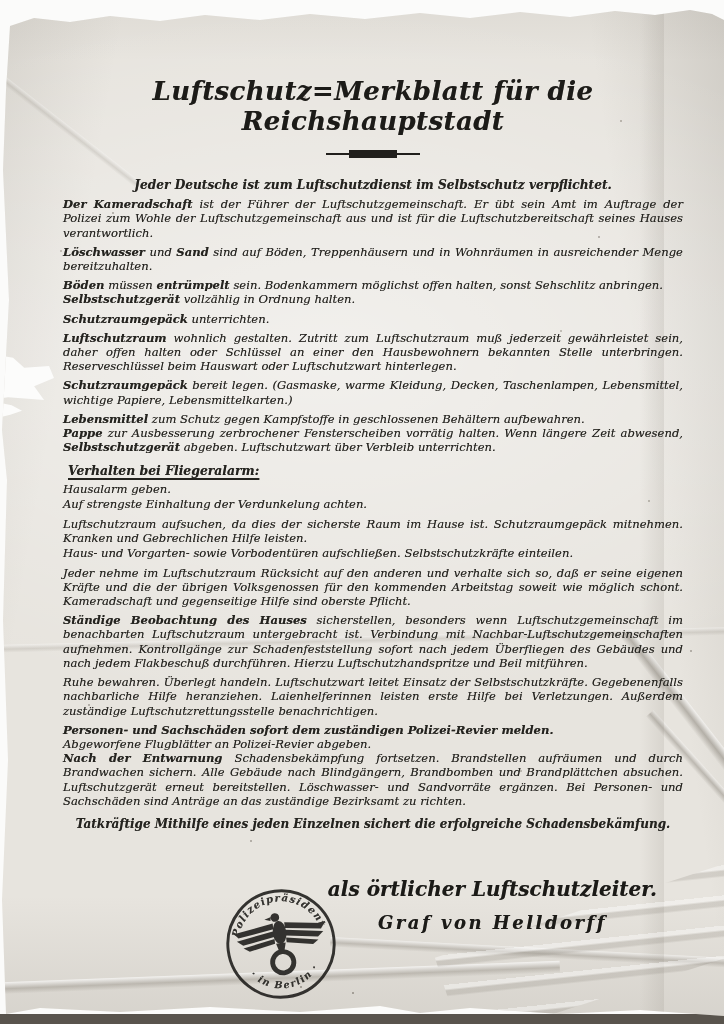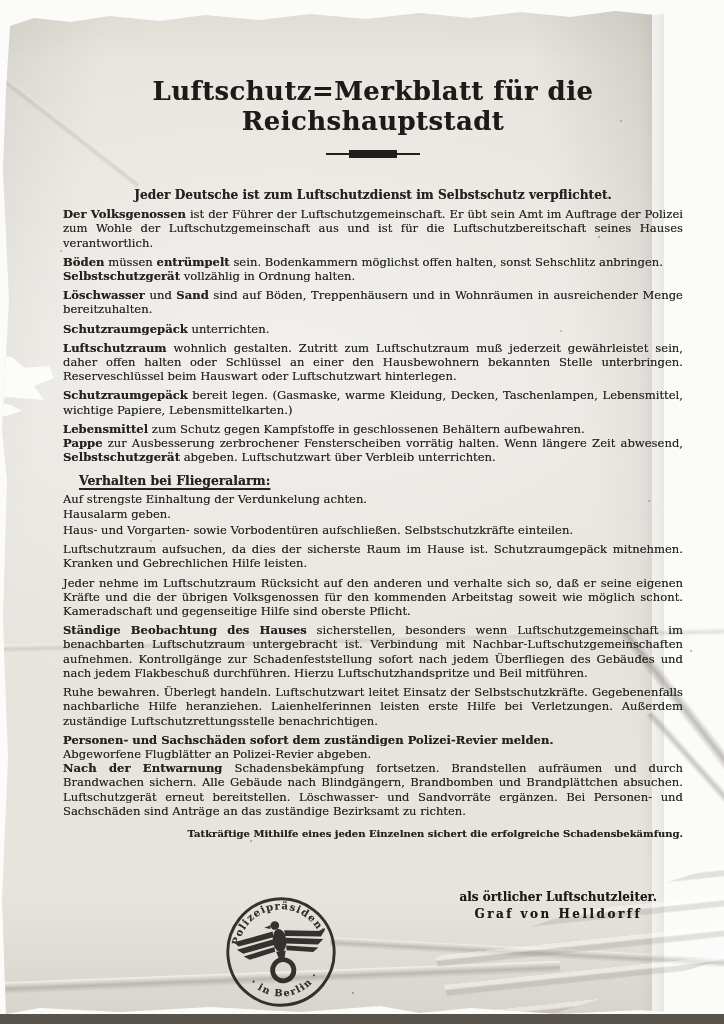--- a/index.html
+++ b/index.html
@@ -5,34 +5,35 @@
   html,body{margin:0;padding:0;}
   body{
     width:724px;height:1024px;position:relative;overflow:hidden;
     background:#fbfbfa;
     font-family:"DejaVu Serif","Liberation Serif",serif;
   }
   
   .scan-edge{position:absolute;left:0;right:0;bottom:0;height:10px;background:#59544d;}
   
   .paper{
-    position:absolute;left:0;top:0;width:652px;height:1018px;
+    position:absolute;left:0;top:0;width:724px;height:1018px;
     background:
       radial-gradient(ellipse 900px 500px at 45% 35%, rgba(255,255,255,.45), transparent 70%),
       linear-gradient(100deg, rgba(120,115,106,.14), transparent 14%),
       linear-gradient(262deg, rgba(120,115,106,.20), transparent 16%),
       linear-gradient(180deg, rgba(140,134,124,.10), transparent 6%, transparent 88%, rgba(130,124,114,.16)),
       #e7e4de;
     clip-path:polygon(
       10px 26px,34px 18px,70px 22px,110px 16px,160px 21px,205px 15px,260px 20px,
       310px 14px,365px 19px,420px 13px,470px 18px,520px 12px,570px 17px,615px 11px,
       655px 15px,690px 10px,712px 14px,724px 20px,
       724px 1016px,640px 1010px,560px 1014px,470px 1008px,420px 1013px,380px 1006px,
       300px 1012px,210px 1007px,120px 1012px,40px 1008px,6px 1014px,
       2px 900px,8px 760px,3px 620px,7px 480px,2px 430px,9px 300px,3px 170px,6px 90px);
+    font-style:italic;
   }
   .crease{position:absolute;pointer-events:none;}
   .crease.c1{left:-20px;top:972px;width:580px;height:12px;transform:rotate(-2.2deg);
     background:linear-gradient(to bottom,rgba(255,255,255,.65),rgba(140,134,124,.40) 55%,transparent);}
   .crease.c2{left:330px;top:948px;width:420px;height:10px;transform:rotate(3deg);
     background:linear-gradient(to bottom,rgba(255,255,255,.5),rgba(130,124,114,.35) 55%,transparent);}
   .crease.c3{left:560px;top:760px;width:340px;height:14px;transform:rotate(52deg);
     background:linear-gradient(to bottom,rgba(255,255,255,.55),rgba(120,114,104,.45) 50%,transparent);}
   .crease.c4{left:600px;top:820px;width:300px;height:10px;transform:rotate(48deg);
     background:linear-gradient(to bottom,rgba(255,255,255,.4),rgba(120,114,104,.38) 50%,transparent);}
@@ -62,35 +63,35 @@
     text-shadow:0 0 .4px rgba(36,35,31,.55);
   }
   h1.doc-title{
     margin:0;text-align:center;font-size:26px;line-height:30px;font-weight:bold;
     letter-spacing:.4px;color:#1c1b18;
   }
   .divider{width:94px;height:8px;margin:14px auto 0;position:relative;}
   .divider::before{content:"";position:absolute;left:0;right:0;top:3px;height:2px;background:#211f1c;}
   .divider::after{content:"";position:absolute;left:23px;width:48px;top:0;height:2px;
     border-top:3px solid #211f1c;border-bottom:3px solid #211f1c;}
-  .intro{margin-top:30px;text-align:center;font-weight:bold;font-size:12.2px;}
+  .intro{margin-top:20px;text-align:center;font-weight:bold;font-size:12.2px;}
   .para{margin:5px 0 0;text-align:justify;}
   .para.tight{margin-top:1.5px;}
   .para strong{font-weight:bold;}
   .section-heading{
-    margin:10px 16px 3px;font-weight:bold;font-size:12.4px;
+    margin:10px 5px 3px;font-weight:bold;font-size:12.4px;
     text-decoration:underline;text-underline-offset:2.5px;text-decoration-thickness:1.5px;
   }
-  .closing{margin-top:9px;font-weight:bold;text-align:right;font-size:10px;}
+  .closing{margin-top:9px;font-weight:bold;text-align:center;font-size:12px;}
   
   .sign-area{position:relative;height:200px;margin-top:4px;}
   .signature{position:absolute;right:26px;top:36px;text-align:center;color:#1b1a17;font-weight:bold;}
   .signature .l1{font-size:16.5px;line-height:21px;}
-  .signature .l2{font-size:12px;line-height:20px;}
-  .signature .name{font-size:12px;letter-spacing:2.5px;}
+  .signature .l2{font-size:20px;line-height:20px;}
+  .signature .name{margin-top:17px;font-size:18px;letter-spacing:2.5px;}
   .stamp{position:absolute;left:160px;top:40px;width:116px;height:122px;transform:rotate(-7deg);opacity:.9;}
 </style>
 </head>
 <body>
 
 <div class="scan-edge"></div>
 
 <div class="paper">
   <div class="crease c1"></div>
   <div class="crease c2"></div>
@@ -101,35 +102,35 @@
   <div class="crease c7"></div>
   <div class="crease c8"></div>
   <div class="specks"></div>
 
   <div class="content">
     <h1 class="doc-title">Luftschutz=Merkblatt für die Reichshauptstadt</h1>
     <div class="divider"></div>
     <div class="intro">Jeder Deutsche ist zum Luftschutzdienst im Selbstschutz verpflichtet.</div>
 
     <div>
-        <p class="para"><strong>Der Volksgenossen</strong><span> ist der Führer der Luftschutzgemeinschaft. Er übt sein Amt im Auftrage der Polizei zum Wohle der Luftschutzgemeinschaft aus und ist für die Luftschutzbereitschaft seines Hauses verantwortlich.</span></p>
+        <p class="para"><strong>Der Kameradschaft</strong><span> ist der Führer der Luftschutzgemeinschaft. Er übt sein Amt im Auftrage der Polizei zum Wohle der Luftschutzgemeinschaft aus und ist für die Luftschutzbereitschaft seines Hauses verantwortlich.</span></p>
+        <p class="para"><strong>Löschwasser</strong><span> und </span><strong>Sand</strong><span> sind auf Böden, Treppenhäusern und in Wohnräumen in ausreichender Menge bereitzuhalten.</span></p>
         <p class="para"><strong>Böden</strong><span> müssen </span><strong>entrümpelt</strong><span> sein. Bodenkammern möglichst offen halten, sonst Sehschlitz anbringen.</span><br><strong>Selbstschutzgerät</strong><span> vollzählig in Ordnung halten.</span></p>
-        <p class="para"><strong>Löschwasser</strong><span> und </span><strong>Sand</strong><span> sind auf Böden, Treppenhäusern und in Wohnräumen in ausreichender Menge bereitzuhalten.</span></p>
         <p class="para"><strong>Schutzraumgepäck</strong><span> unterrichten.</span></p>
         <p class="para"><strong>Luftschutzraum</strong><span> wohnlich gestalten. Zutritt zum Luftschutzraum muß jederzeit gewährleistet sein, daher offen halten oder Schlüssel an einer den Hausbewohnern bekannten Stelle unterbringen. Reserveschlüssel beim Hauswart oder Luftschutzwart hinterlegen.</span></p>
         <p class="para"><strong>Schutzraumgepäck</strong><span> bereit legen. (Gasmaske, warme Kleidung, Decken, Taschenlampen, Lebensmittel, wichtige Papiere, Lebensmittelkarten.)</span></p>
         <p class="para"><strong>Lebensmittel</strong><span> zum Schutz gegen Kampfstoffe in geschlossenen Behältern aufbewahren.</span><br><strong>Pappe</strong><span> zur Ausbesserung zerbrochener Fensterscheiben vorrätig halten. Wenn längere Zeit abwesend, </span><strong>Selbstschutzgerät</strong><span> abgeben. Luftschutzwart über Verbleib unterrichten.</span></p>
       </div>
 
     <div class="section-heading">Verhalten bei Fliegeralarm:</div>
     <div>
+        <p class="para tight"><span>Hausalarm geben.</span></p>
         <p class="para tight"><span>Auf strengste Einhaltung der Verdunkelung achten.</span></p>
-        <p class="para tight"><span>Hausalarm geben.</span></p>
+        <p class="para"><span>Luftschutzraum aufsuchen, da dies der sicherste Raum im Hause ist. Schutzraumgepäck mitnehmen. Kranken und Gebrechlichen Hilfe leisten.</span></p>
         <p class="para tight"><span>Haus- und Vorgarten- sowie Vorbodentüren aufschließen. Selbstschutzkräfte einteilen.</span></p>
-        <p class="para"><span>Luftschutzraum aufsuchen, da dies der sicherste Raum im Hause ist. Schutzraumgepäck mitnehmen. Kranken und Gebrechlichen Hilfe leisten.</span></p>
         <p class="para"><span>Jeder nehme im Luftschutzraum Rücksicht auf den anderen und verhalte sich so, daß er seine eigenen Kräfte und die der übrigen Volksgenossen für den kommenden Arbeitstag soweit wie möglich schont. Kameradschaft und gegenseitige Hilfe sind oberste Pflicht.</span></p>
         <p class="para"><strong>Ständige Beobachtung des Hauses</strong><span> sicherstellen, besonders wenn Luftschutzgemeinschaft im benachbarten Luftschutzraum untergebracht ist. Verbindung mit Nachbar-Luftschutzgemeinschaften aufnehmen. Kontrollgänge zur Schadenfeststellung sofort nach jedem Überfliegen des Gebäudes und nach jedem Flakbeschuß durchführen. Hierzu Luftschutzhandspritze und Beil mitführen.</span></p>
       </div>
 
     <div>
         <p class="para"><span>Ruhe bewahren. Überlegt handeln. Luftschutzwart leitet Einsatz der Selbstschutzkräfte. Gegebenenfalls nachbarliche Hilfe heranziehen. Laienhelferinnen leisten erste Hilfe bei Verletzungen. Außerdem zuständige Luftschutzrettungsstelle benachrichtigen.</span></p>
         <p class="para"><strong>Personen- und Sachschäden sofort dem zuständigen Polizei-Revier melden.</strong><br><span>Abgeworfene Flugblätter an Polizei-Revier abgeben.</span><br><strong>Nach der Entwarnung</strong><span> Schadensbekämpfung fortsetzen. Brandstellen aufräumen und durch Brandwachen sichern. Alle Gebäude nach Blindgängern, Brandbomben und Brandplättchen absuchen. Luftschutzgerät erneut bereitstellen. Löschwasser- und Sandvorräte ergänzen. Bei Personen- und Sachschäden sind Anträge an das zuständige Bezirksamt zu richten.</span></p>
       </div>
 
     <p class="closing">Tatkräftige Mithilfe eines jeden Einzelnen sichert die erfolgreiche Schadensbekämfung.</p>

